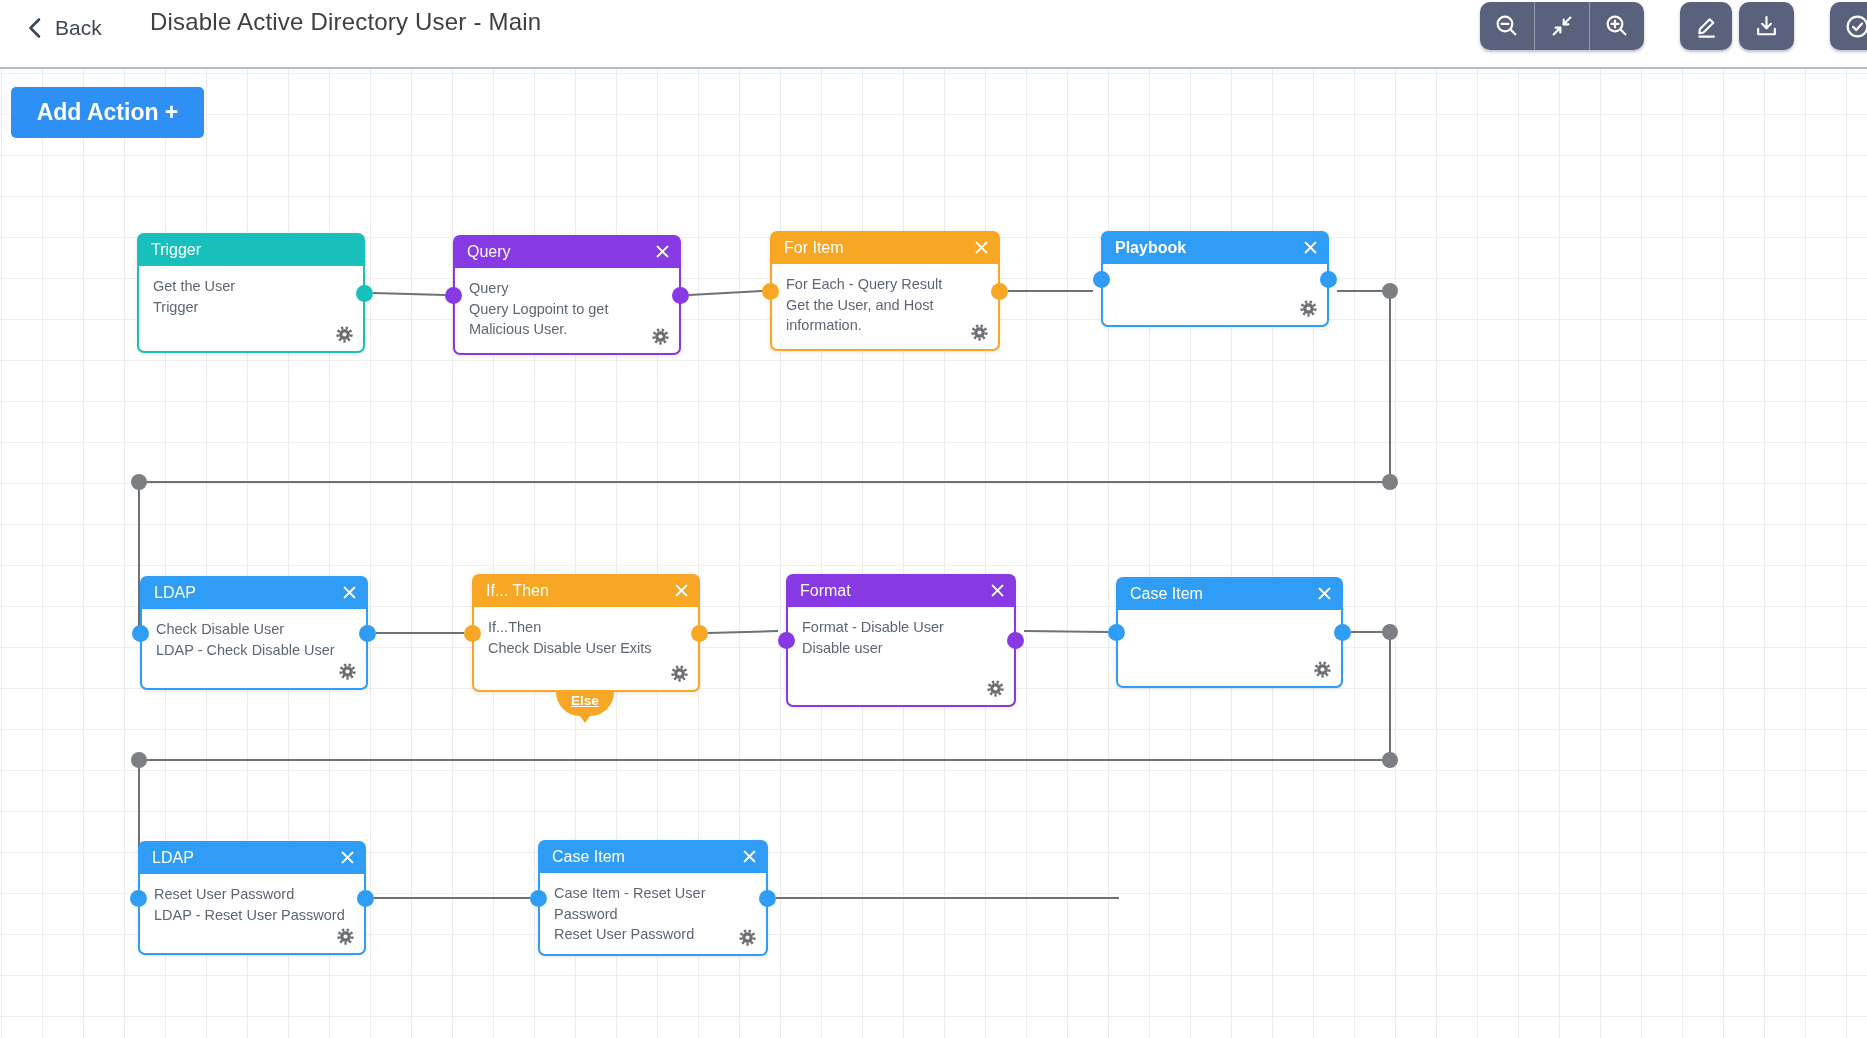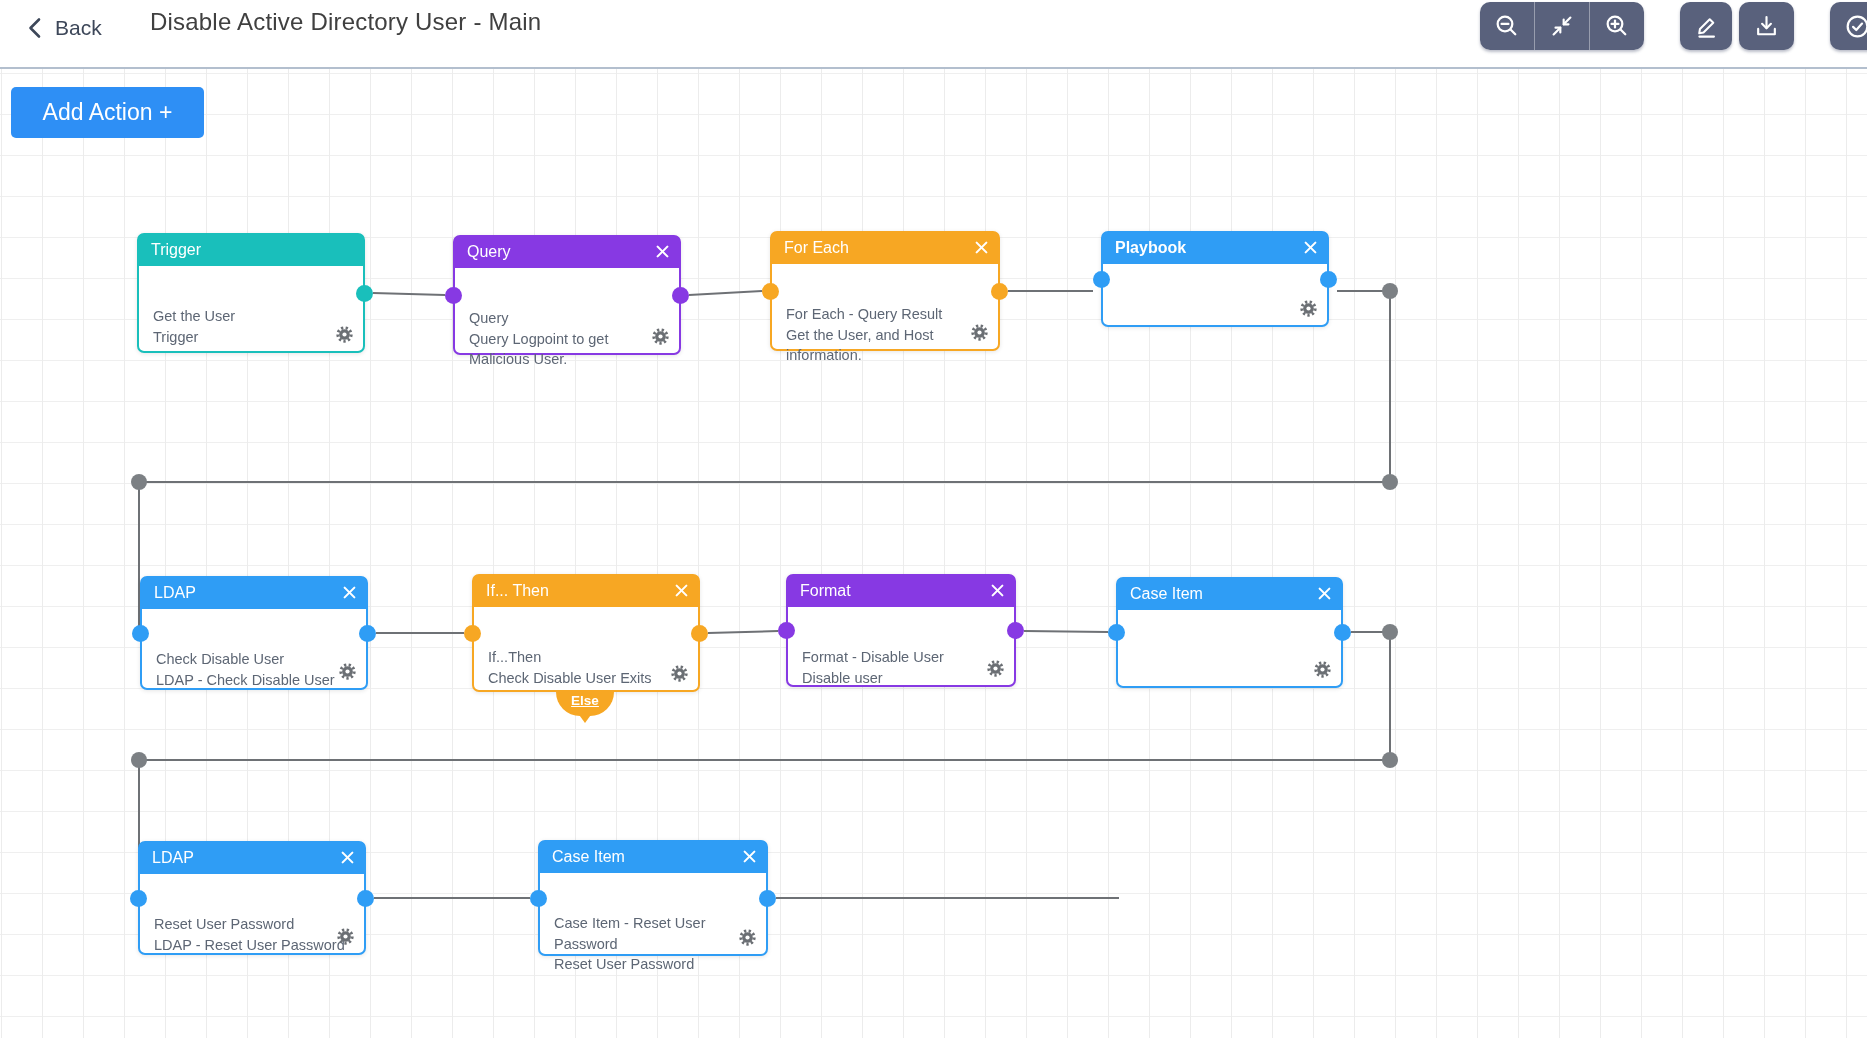--- a/index.html
+++ b/index.html
@@ -38,41 +38,41 @@
     position:absolute;left:0;top:69px;width:1867px;height:969px;background:#ffffff;
     background-image:
       linear-gradient(to right,#ececec 1px,transparent 1px),
       linear-gradient(to bottom,#efefef 1px,transparent 1px);
     background-size:41px 41px;background-position:1px 4px;
   }
   .add-action{
     position:absolute;left:11px;top:18px;width:193px;height:51px;background:#2e8ff5;
     border:none;border-radius:5px;color:#fff;font-size:23px;
     font-family:"Liberation Sans",sans-serif;display:flex;align-items:center;
-    justify-content:center;cursor:pointer;z-index:10;
+    justify-content:center;cursor:pointer;z-index:10;font-weight:bold;
   }
   svg.wires{position:absolute;left:0;top:0;z-index:1;}
   svg.wires polyline{fill:none;stroke:#6e7175;stroke-width:2;}
   svg.wires circle{fill:#7c8084;}
   
   .node{
     position:absolute;box-sizing:border-box;background:#fff;border:2px solid var(--c);
     border-radius:7px;box-shadow:0 1px 4px rgba(0,0,0,.10);z-index:5;
   }
   .node.teal{--c:#19bfbb;}
   .node.blue{--c:#2f9df5;}
   .node.purple{--c:#8739e3;}
   .node.orange{--c:#f7a723;}
   .node-header{
     margin:-1px -1px 0 -1px;background:var(--c);border-radius:5px 5px 0 0;
     min-height:21px;padding:5px 11px 6px 13px;display:flex;align-items:center;
     justify-content:space-between;color:#fff;font-size:16px;
   }
   .node-body{
-    padding:10px 12px 8px 14px;font-size:14.5px;line-height:1.42;color:#5d6674;margin-top:30px;
+    padding:10px 12px 8px 14px;font-size:14.5px;line-height:1.42;color:#5d6674;
   }
   .close-x{display:flex;align-items:center;cursor:pointer;}
   .gear{position:absolute;right:9px;bottom:7px;cursor:pointer;line-height:0;}
   .port{
     position:absolute;width:17px;height:17px;border-radius:50%;background:var(--c);
     cursor:crosshair;z-index:6;
   }
   .port.in{left:-10px;top:calc(50% - 8.5px);}
   .port.out{right:-10px;top:calc(50% - 8.5px);}
   
@@ -222,21 +222,21 @@
           <circle cx="10" cy="10" r="5.6" fill="#6b6f74"></circle>
           <circle cx="10" cy="10" r="2.2" fill="#ffffff"></circle>
         </svg>
     </span>
     <span class="port in"></span>
     <span class="port out"></span>
   </div>
 
   <div class="node orange" style="left:770px;top:162px;width:230px;height:120px;">
     <div class="node-header">
-      <span>For Each</span>
+      <span>For Item</span>
       <span class="close-x">
           <svg width="13" height="13" viewBox="0 0 12 12">
             <line x1="1.5" y1="1.5" x2="10.5" y2="10.5" stroke="#fff" stroke-width="1.9" stroke-linecap="round"></line>
             <line x1="10.5" y1="1.5" x2="1.5" y2="10.5" stroke="#fff" stroke-width="1.9" stroke-linecap="round"></line>
           </svg>
         </span>
     </div>
     <div class="node-body">
       <div>For Each - Query Result</div>
       <div>Get the User, and Host information.</div>
@@ -318,21 +318,21 @@
           <circle cx="10" cy="10" r="5.6" fill="#6b6f74"></circle>
           <circle cx="10" cy="10" r="2.2" fill="#ffffff"></circle>
         </svg>
     </span>
     <span class="port in"></span>
     <span class="port out"></span>
   </div>
 
   <div class="else-badge">Else</div>
 
-  <div class="node purple" style="left:786px;top:505px;width:230px;height:113px;">
+  <div class="node purple" style="left:786px;top:505px;width:230px;height:133px;">
     <div class="node-header">
       <span>Format</span>
       <span class="close-x">
           <svg width="13" height="13" viewBox="0 0 12 12">
             <line x1="1.5" y1="1.5" x2="10.5" y2="10.5" stroke="#fff" stroke-width="1.9" stroke-linecap="round"></line>
             <line x1="10.5" y1="1.5" x2="1.5" y2="10.5" stroke="#fff" stroke-width="1.9" stroke-linecap="round"></line>
           </svg>
         </span>
     </div>
     <div class="node-body">

